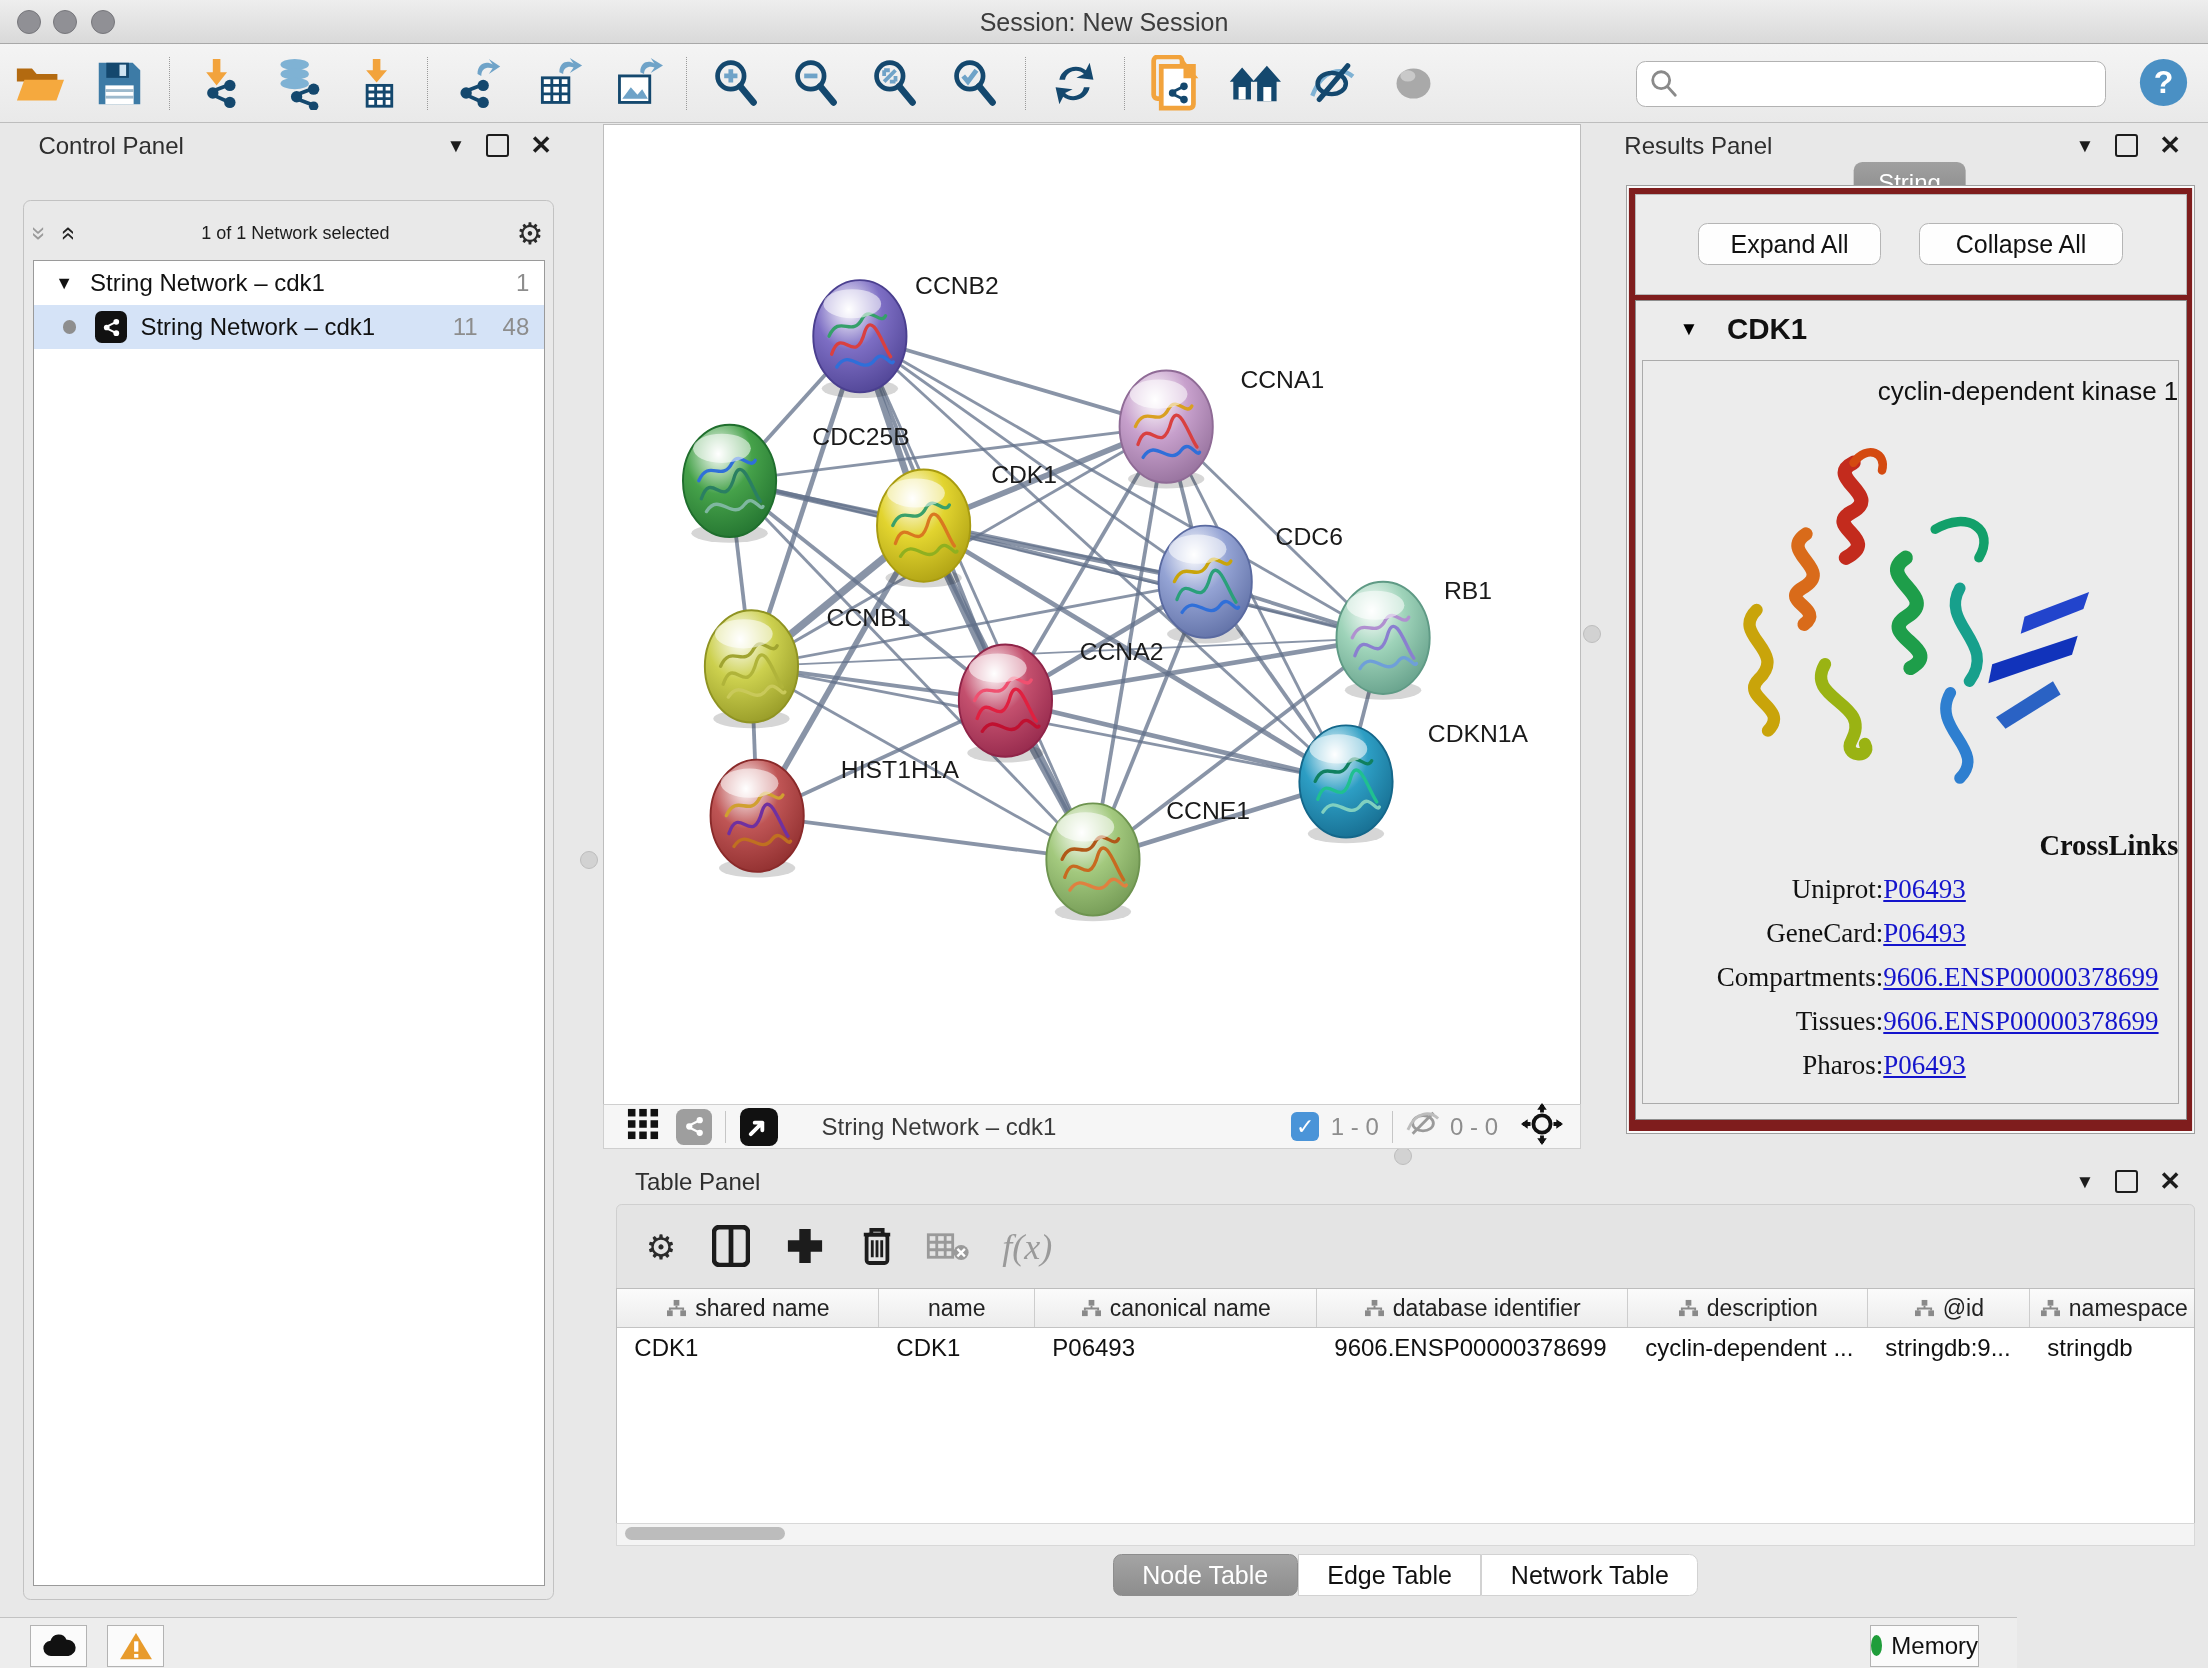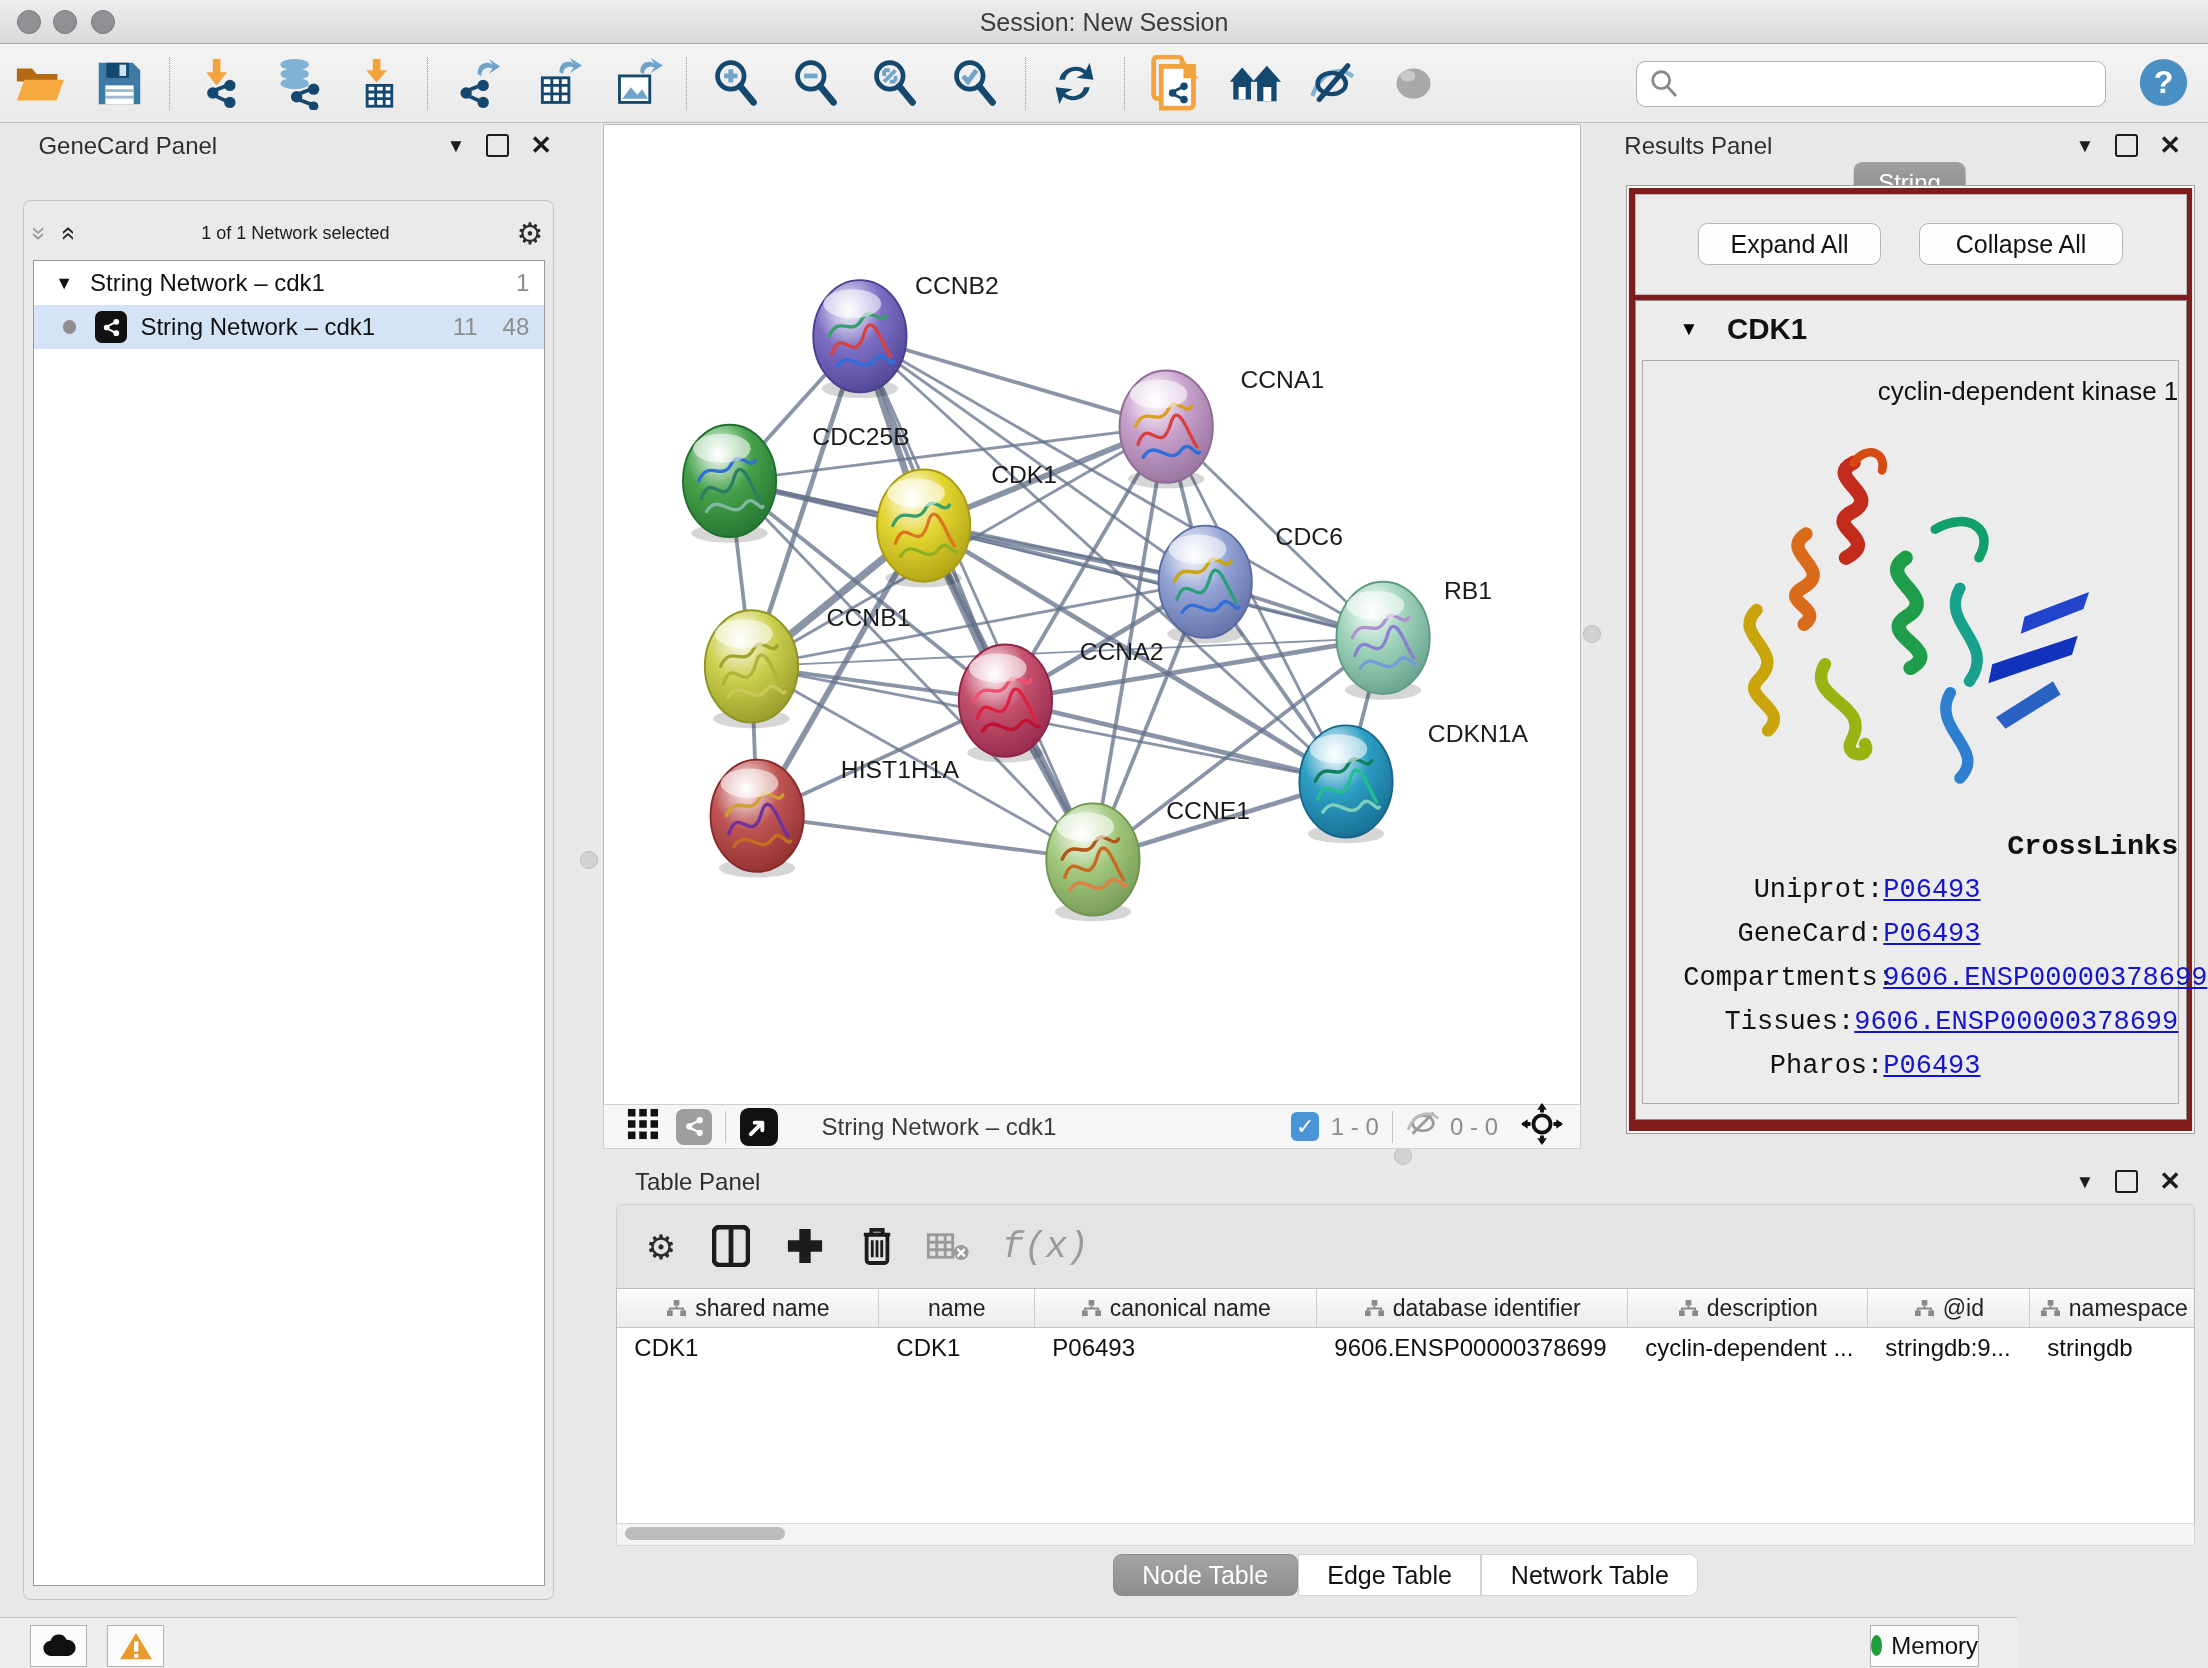--- a/index.html
+++ b/index.html
@@ -51,21 +51,21 @@
   
   #results-panel{left:1611px;top:126px;width:597px;height:1018px;}
   #rp-tab{position:absolute;left:50%;top:36px;transform:translateX(-50%);
     background:linear-gradient(#a0a0a0,#898989);color:#fff;font-size:24px;padding:6.7px 25px;border-radius:8.6px;}
   #rp-box{position:absolute;left:15px;top:59px;width:567px;height:947px;background:#7f1d1d;
     border:1px solid #9f9f9f;box-shadow:inset 0 0 0 1.9px #fafafa;}
   .rp-btn{background:#fefefe;border:1px solid #b5b5b5;border-radius:9.5px;font-size:25px;color:#111;
     height:40px;display:flex;align-items:center;justify-content:center;}
   #cdk-card{position:absolute;left:7.6px;top:114px;width:550px;height:818px;background:#ececec;border:1px solid #8d8d8d;}
   #cdk-body{position:absolute;left:6.7px;top:59px;width:535px;height:742px;background:#ececec;border:1px solid #ababab;text-align:right;}
-  .serif{font-family:Liberation Mono, monospace;}
+  .serif{font-family:Liberation Serif, serif;}
   .xrow{display:flex;height:44px;align-items:center;font-size:27px;color:#111;}
   .xlink{color:#1414cc;text-decoration:underline;}
   
   #table-panel{left:603px;top:1162px;width:1605px;height:443px;}
   #tp-toolbar{position:absolute;left:13.3px;top:42px;width:1577px;height:84px;background:#e4e4e4;
     border:1px solid #cfcfcf;border-radius:5.7px 5.7px 0 0;display:flex;align-items:center;}
   #tp-table{position:absolute;left:13.3px;top:126px;width:1577px;height:234px;background:#fff;
     border:1px solid #bdbdbd;overflow:hidden;}
   #tp-header{display:flex;height:38px;background:linear-gradient(#fbfbfb,#ececec);border-bottom:1px solid #c3c3c3;}
   .hcell{display:flex;align-items:center;justify-content:center;gap:8px;font-size:23px;color:#222;
@@ -260,21 +260,21 @@
   <div class="abs" style="left:2138px;top:13.3px">
     <svg width="51" height="51" viewBox="0 0 54 54">
         <circle cx="27" cy="27" r="25" fill="#4a90c4"></circle>
         <text x="27" y="38" font-size="34" font-weight="bold" fill="#fff" text-anchor="middle" font-family="Liberation Sans,sans-serif">?</text>
       </svg>
   </div>
 </div>
 
 <div id="control-panel" class="abs">
   <div style="display:flex;justify-content:space-between;align-items:center;padding:5.7px 11.4px 0 27px">
-    <span class="panel-title">GeneCard Panel</span>
+    <span class="panel-title">Control Panel</span>
     <span class="win-ctl">
       <span class="ctl-tri">▼</span>
       <span class="ctl-sq"></span>
       <span class="ctl-x">✕</span>
     </span>
   </div>
   <div id="cp-box">
     <div id="cp-statusrow">
       <span style="color:#9a9a9a;font-size:25px;transform:rotate(90deg);display:inline-block">»</span>
       <span style="color:#222;font-size:25px;transform:rotate(-90deg);display:inline-block;margin-left:13.3px">»</span>

